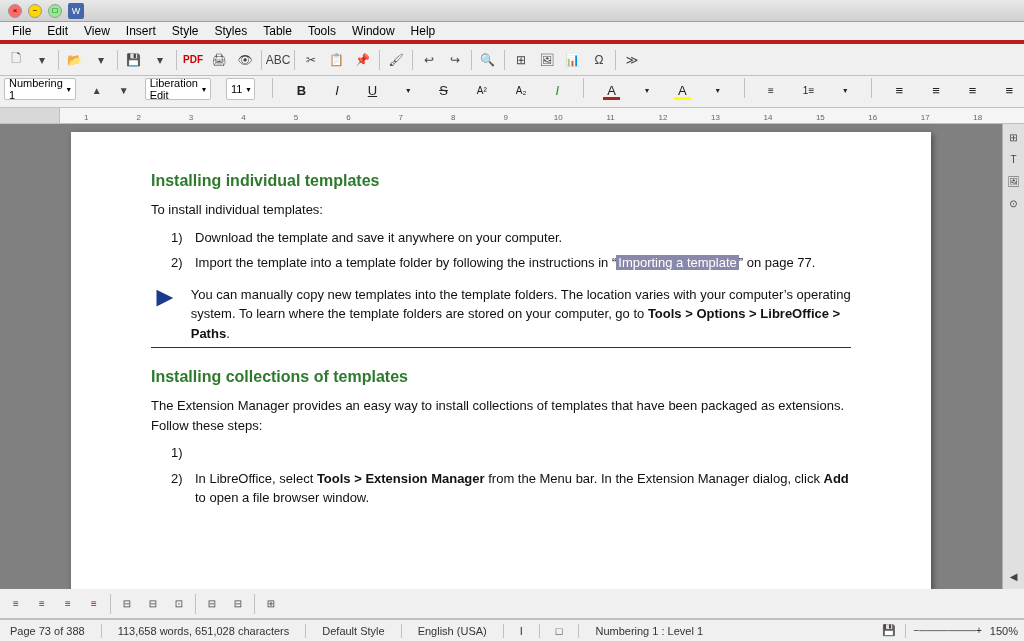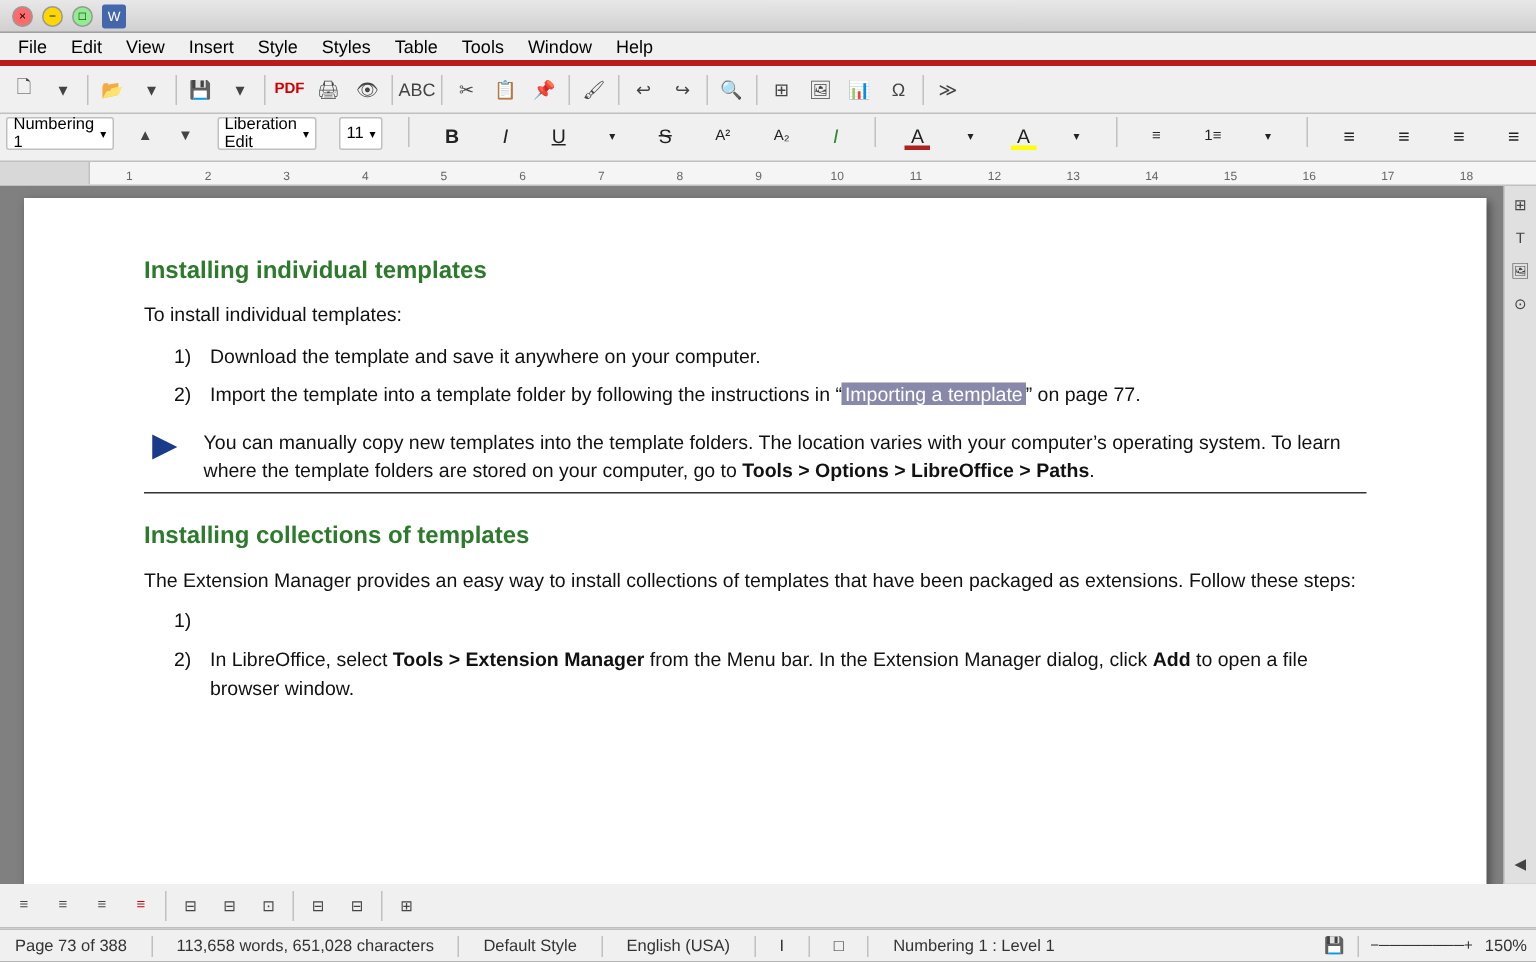--- a/index.html
+++ b/index.html
@@ -128,21 +128,21 @@
     
     .doc-container {
       flex: 1;
       overflow-y: scroll;
       background: #808080;
       padding: 8px 16px;
       position: relative;
     }
     .doc-page {
       background: white;
-      width: 975px;
+      width: 860px;
       margin: 0 auto;
       padding: 40px 80px 40px 80px;
       min-height: 500px;
       box-shadow: 2px 2px 6px rgba(0,0,0,0.4);
     }
 
     
     .right-sidebar {
       width: 22px;
       background: #e0e0e0;

